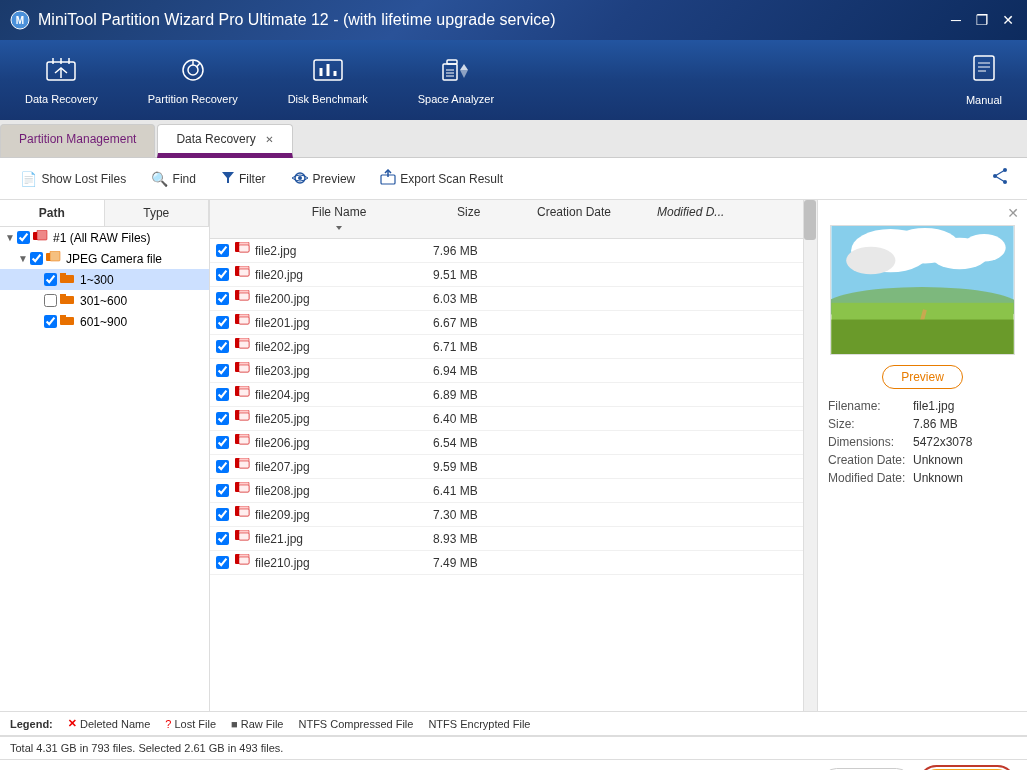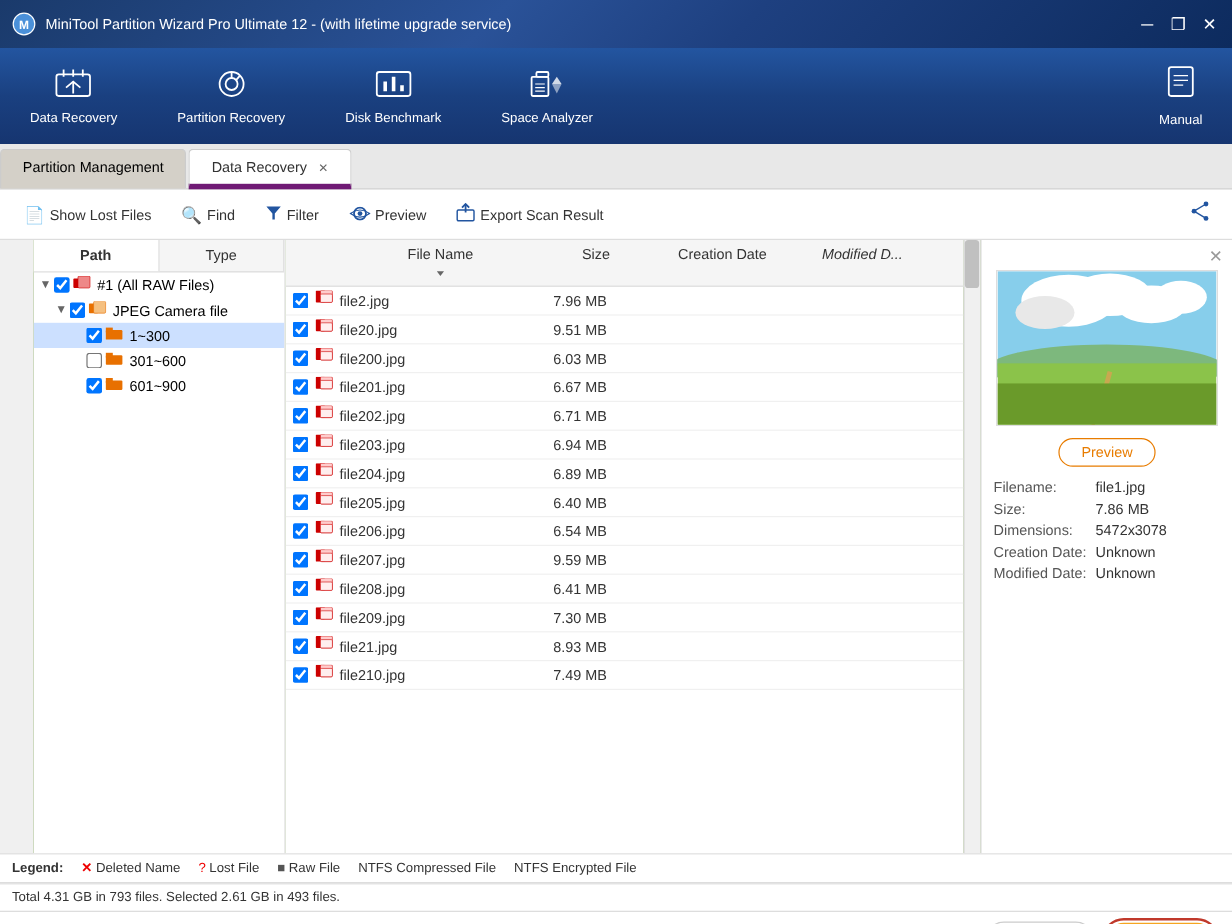--- a/index.html
+++ b/index.html
@@ -9,21 +9,21 @@
     .title-bar {
       background: linear-gradient(135deg, #1a3a6b 0%, #2a5298 40%, #1e4080 60%, #0d2b5e 100%);
       height: 40px;
       display: flex;
       align-items: center;
       padding: 0 10px;
       color: white;
       font-size: 12px;
     }
     .title-bar-logo { width: 20px; height: 20px; margin-right: 8px; }
-    .title-bar-title { flex: 1; font-size: 12px; }
+    .title-bar-title { flex: 1; font-size: 16px; }
     .title-bar-controls { display: flex; gap: 8px; }
     .title-bar-btn {
       width: 18px; height: 18px;
       color: white; cursor: pointer;
       display: flex; align-items: center; justify-content: center;
       font-size: 14px; line-height: 1;
       background: transparent; border: none;
     }
 
     
@@ -69,21 +69,21 @@
       align-items: stretch;
       padding-top: 4px;
       padding-left: 0;
     }
     .tab {
       padding: 7px 18px;
       cursor: pointer;
       border: 1px solid #ccc;
       border-bottom: none;
       background: #d4d0c8;
-      color: #000000;
+      color: #701a75;
       margin-right: 2px;
       border-radius: 4px 4px 0 0;
       font-size: 12px;
     }
     .tab.active {
       background: white;
       color: #333;
       border-bottom: 5px solid #701a75;
       margin-bottom: -1px;
       text-align: right;
@@ -119,22 +119,21 @@
       cursor: pointer;
       font-size: 18px;
       color: #2255a0;
       padding: 4px 8px;
     }
 
     
     .main-content {
       display: flex;
       height: calc(770px - 40px - 80px - 37px - 36px - 28px - 38px);
-      background: #4d7c0f;
-      margin-left: 28px;
+      background: #0369a1;
     }
 
     
     .left-panel {
       width: 210px;
       border-right: 1px solid #ddd;
       background: white;
       overflow-y: auto;
     }
     .panel-header {

